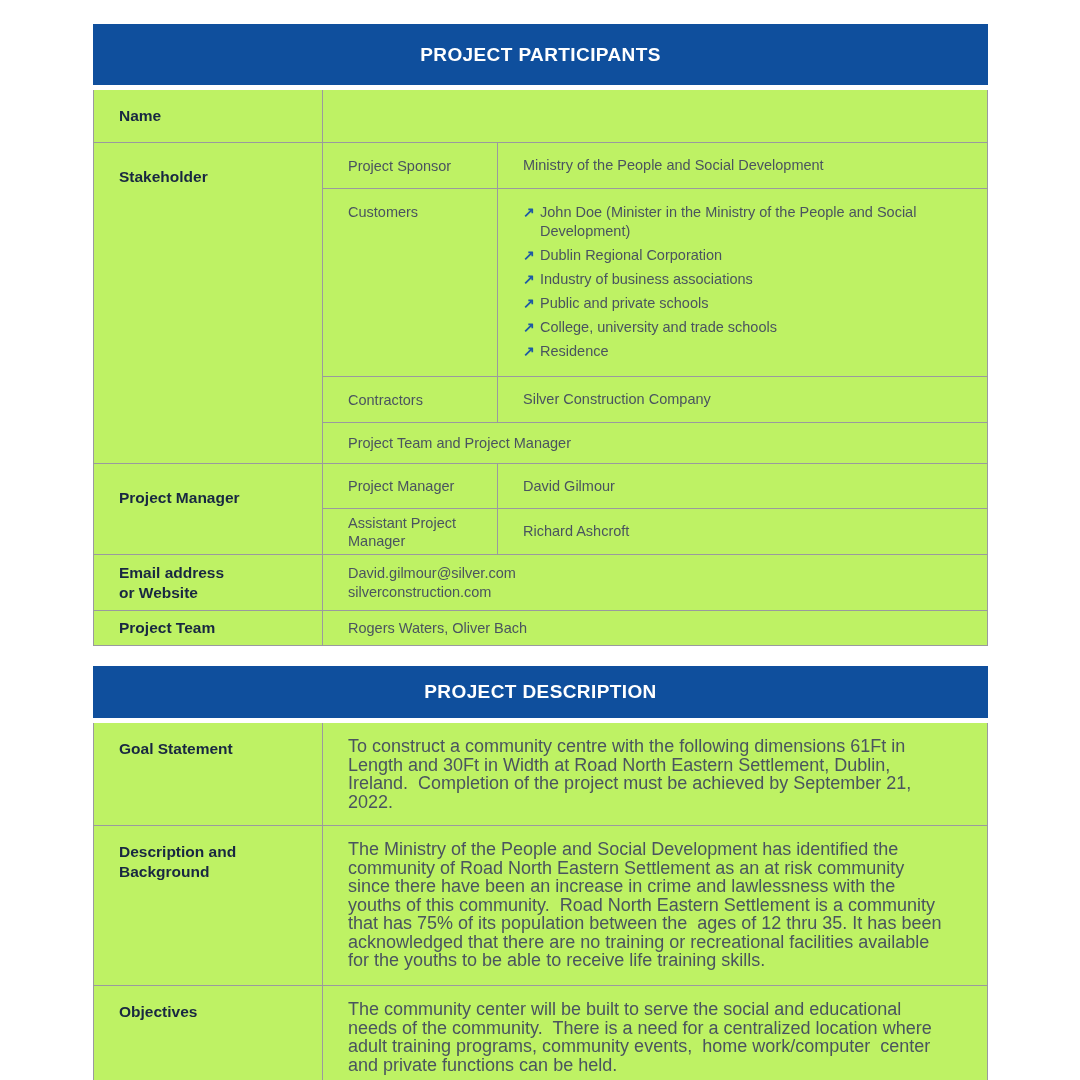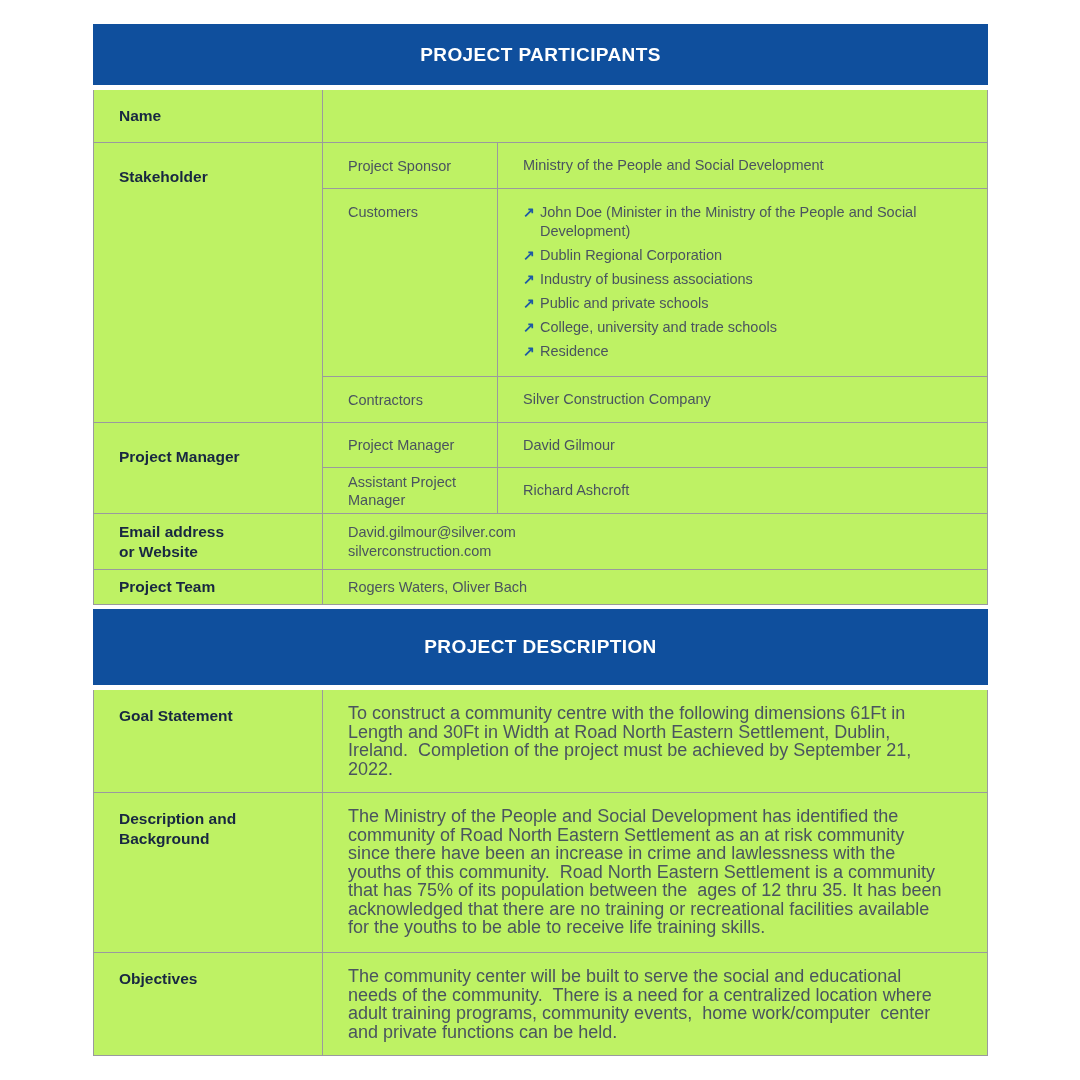--- a/index.html
+++ b/index.html
@@ -9,21 +9,21 @@
     --border:#9a9a9e;
     --bullet:#1e5aa5;
   }
   *{box-sizing:border-box;margin:0;padding:0;}
   html,body{width:1080px;height:1080px;background:#ffffff;
     font-family:"Liberation Sans", sans-serif;}
   .charter{position:absolute;left:93px;top:24px;width:895px;}
   .band{background:var(--blue);color:#ffffff;height:61px;display:flex;
     align-items:center;justify-content:center;font-weight:700;font-size:19px;
     letter-spacing:.4px;}
-  .band.second{margin-top:4px;height:76px;}
+  .band.second{margin-top:20px;height:52px;}
   .sec{border:1px solid var(--border);border-top:none;margin-top:5px;background:#bef264;}
   .row{display:grid;grid-template-columns:229px 1fr;border-top:1px solid var(--border);}
   .row:first-child{border-top:none;}
   .labelcell{border-right:1px solid var(--border);padding:0 18px 0 25px;display:flex;
     align-items:center;font-weight:700;color:var(--navy);font-size:15.5px;line-height:20px;}
   .labelcell.top{align-items:flex-start;padding-top:24px;}
   .labelcell.topsm{align-items:flex-start;padding-top:16px;}
   .prelines{white-space:pre-line;}
   .subrows{display:flex;flex-direction:column;}
   .subrow{display:grid;grid-template-columns:175px 1fr;border-top:1px solid var(--border);}
@@ -112,20 +112,23 @@
                 </li>
             </ul>
           </div>
         </div>
 
         <div class="subrow h-contr">
           <div class="sublabel">Contractors</div>
           <div class="valcell">Silver Construction Company</div>
         </div>
 
+        <div class="subrow h-span">
+          <div class="spancell">Project Team and Project Manager</div>
+        </div>
 
       </div>
     </div>
 
     <div class="row">
       <div class="labelcell top">Project Manager</div>
       <div class="subrows">
 
         <div class="subrow h-pm">
           <div class="sublabel">Project Manager</div>

